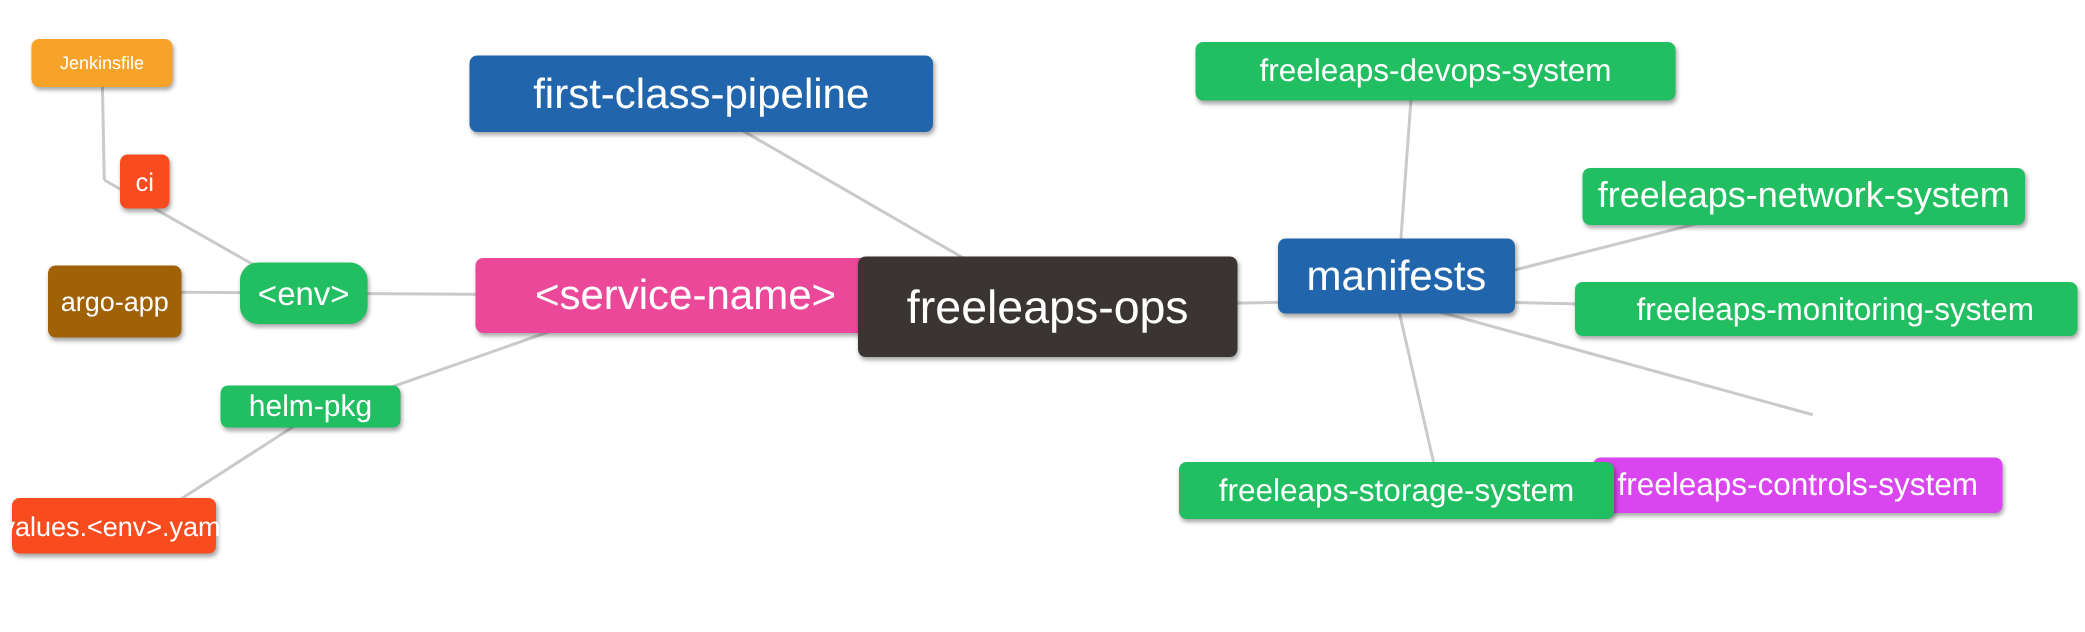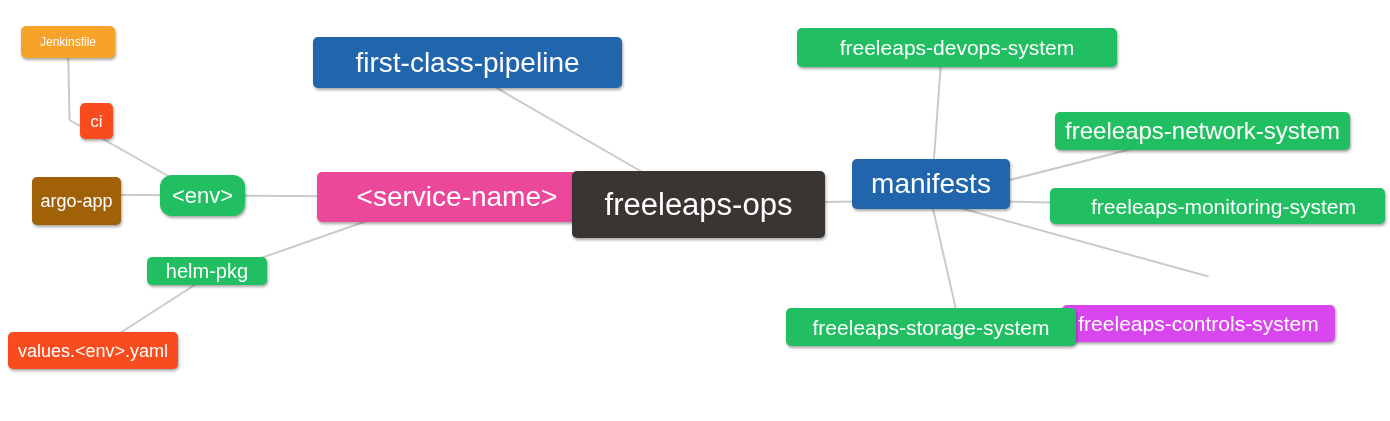--- a/index.html
+++ b/index.html
@@ -36,21 +36,21 @@
       <line x1="931" y1="200" x2="1211.5" y2="206" stroke="#CACACA" stroke-width="2"></line>
       <line x1="931" y1="200" x2="1208.5" y2="276.5" stroke="#CACACA" stroke-width="2"></line>
       <line x1="931" y1="200" x2="960" y2="327" stroke="#CACACA" stroke-width="2"></line>
     </svg>
 
 <div class="node" style="left: 21px; top: 26px; width: 94px; height: 32px; font-size: 12px; background: rgb(247, 162, 41); color: rgb(255, 255, 255);">Jenkinsfile</div>
     <div class="node" style="left: 56px; top: 103px; width: 33px; height: 36px; font-size: 17px; background: rgb(248, 76, 30); color: rgb(255, 255, 255); margin-left: 24px;">ci</div>
     <div class="node" style="left: 32px; top: 177px; width: 89px; height: 48px; font-size: 18px; background: #a16207; color: rgb(255, 255, 255);">argo-app</div>
     <div class="node" style="left: 160px; top: 175px; width: 85px; height: 41px; font-size: 22px; background: rgb(33, 190, 98); color: rgb(255, 255, 255); border-radius: 12px;">&lt;env&gt;</div>
     <div class="node" style="left: 147px; top: 257px; width: 120px; height: 28px; font-size: 20px; background: rgb(33, 190, 98); color: rgb(255, 255, 255);">helm-pkg</div>
-    <div class="node" style="left: 8px; top: 332px; width: 170px; height: 37px; font-size: 18px; background: rgb(248, 76, 30); color: rgb(255, 255, 255); text-align: right;">values.&lt;env&gt;.yaml</div>
+    <div class="node" style="left: 8px; top: 332px; width: 136px; height: 37px; font-size: 18px; background: rgb(248, 76, 30); color: rgb(255, 255, 255); text-align: right;">values.&lt;env&gt;.yaml</div>
     <div class="node" style="left: 313px; top: 37px; width: 309px; height: 51px; font-size: 28px; background: rgb(33, 102, 172); color: rgb(255, 255, 255);">first-class-pipeline</div>
     <div class="node" style="left: 317px; top: 172px; width: 280px; height: 50px; font-size: 28px; background: #ec4899; color: rgb(255, 255, 255);">&lt;service-name&gt;</div>
     <div class="node" style="left: 572px; top: 171px; width: 253px; height: 67px; font-size: 31px; background: rgb(58, 53, 50); color: rgb(255, 255, 255);">freeleaps-ops</div>
     <div class="node" style="left: 852px; top: 159px; width: 158px; height: 50px; font-size: 28px; background: rgb(33, 102, 172); color: rgb(255, 255, 255);">manifests</div>
     <div class="node" style="left: 797px; top: 28px; width: 320px; height: 39px; font-size: 21px; background: rgb(33, 190, 98); color: rgb(255, 255, 255);">freeleaps-devops-system</div>
     <div class="node" style="left: 1055px; top: 112px; width: 295px; height: 38px; font-size: 24px; background: rgb(33, 190, 98); color: rgb(255, 255, 255);">freeleaps-network-system</div>
     <div class="node" style="left: 1050px; top: 188px; width: 323px; height: 36px; font-size: 21px; background: rgb(33, 190, 98); color: rgb(255, 255, 255); padding-left: 12px;">freeleaps-monitoring-system</div>
     <div class="node" style="left: 1062px; top: 258px; width: 273px; height: 37px; font-size: 21px; background: #d946ef; color: rgb(255, 255, 255); margin-top: 47px;">freeleaps-controls-system</div>
     <div class="node" style="left: 786px; top: 308px; width: 290px; height: 38px; font-size: 21px; background: rgb(33, 190, 98); color: rgb(255, 255, 255);">freeleaps-storage-system</div>
   </div>

